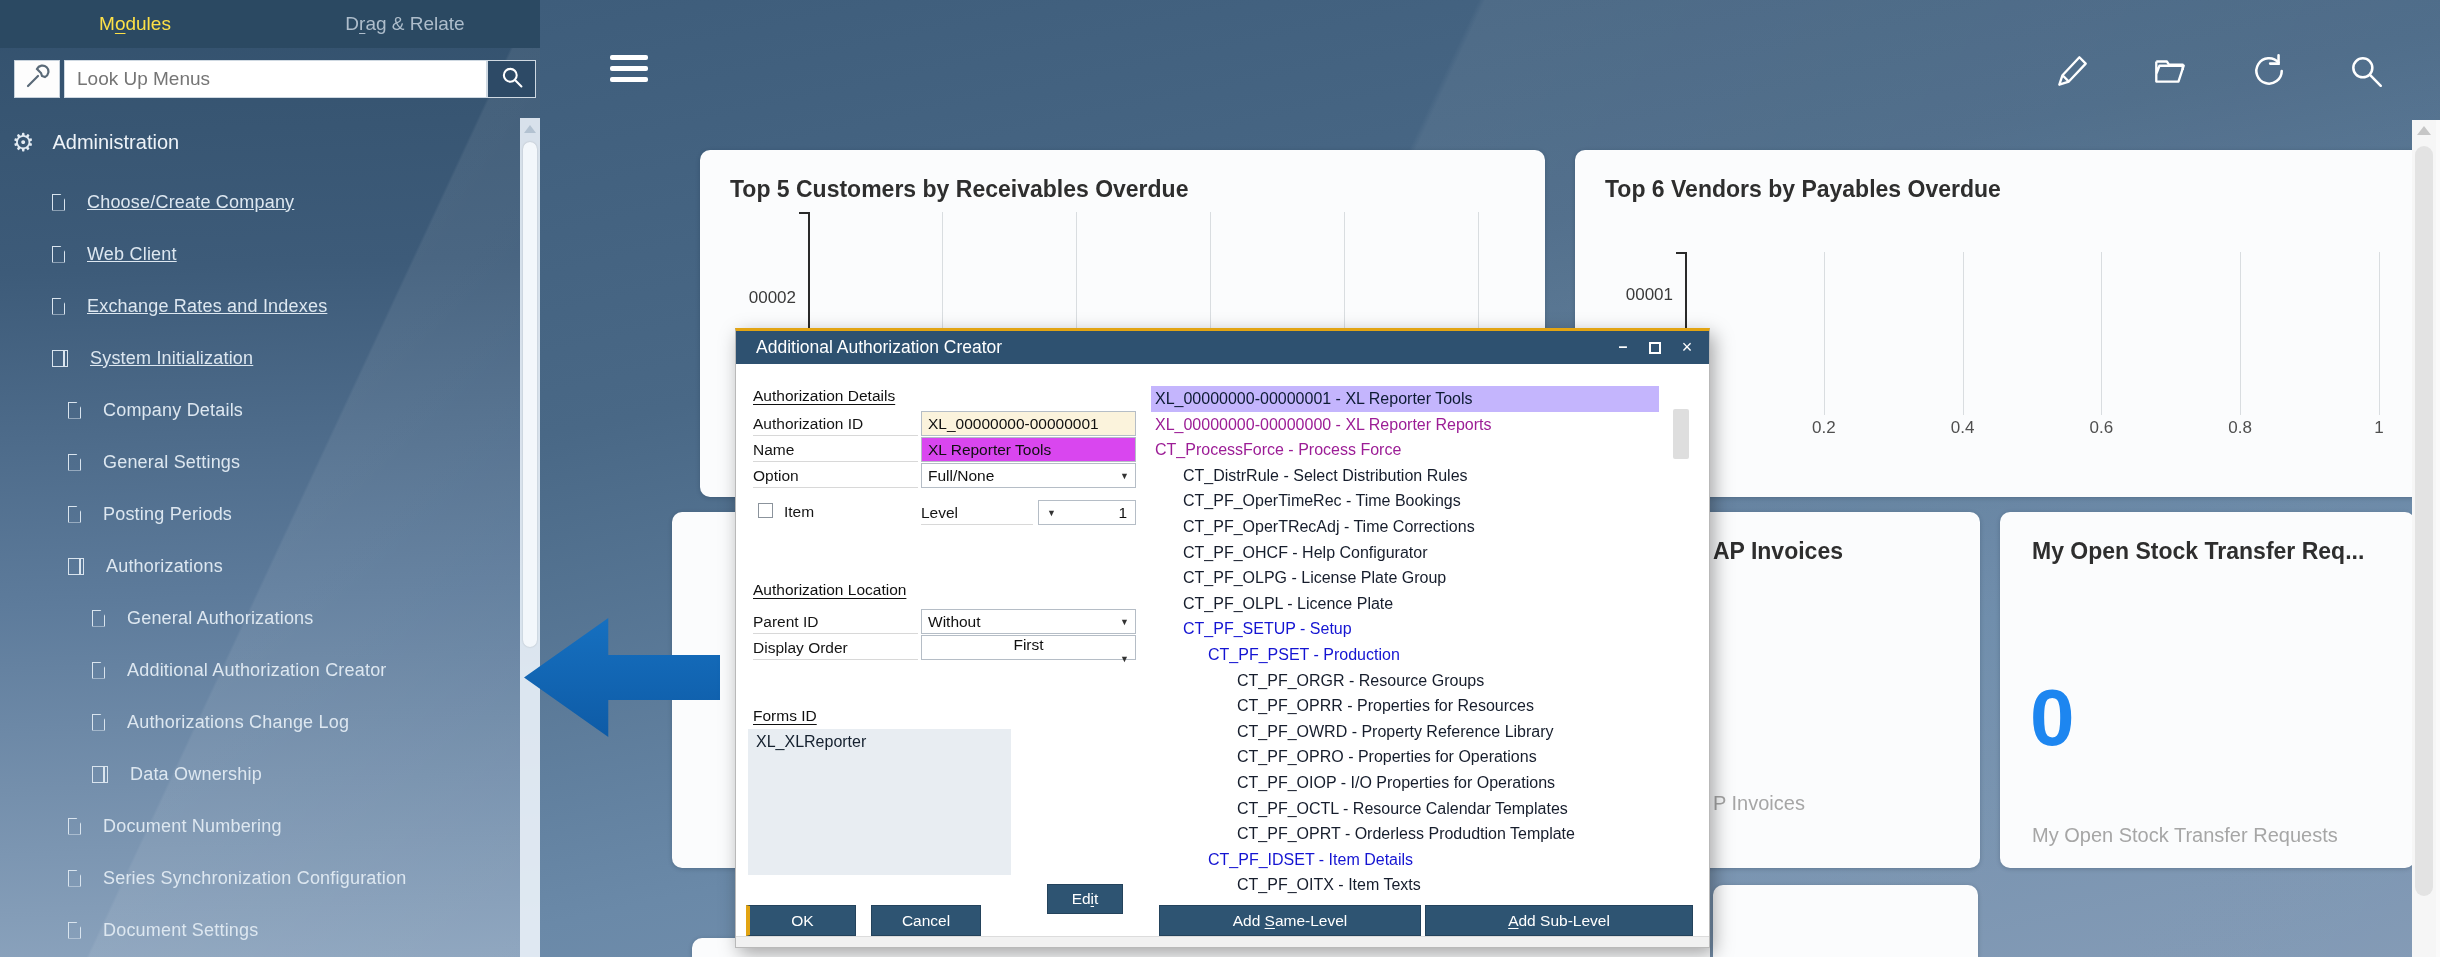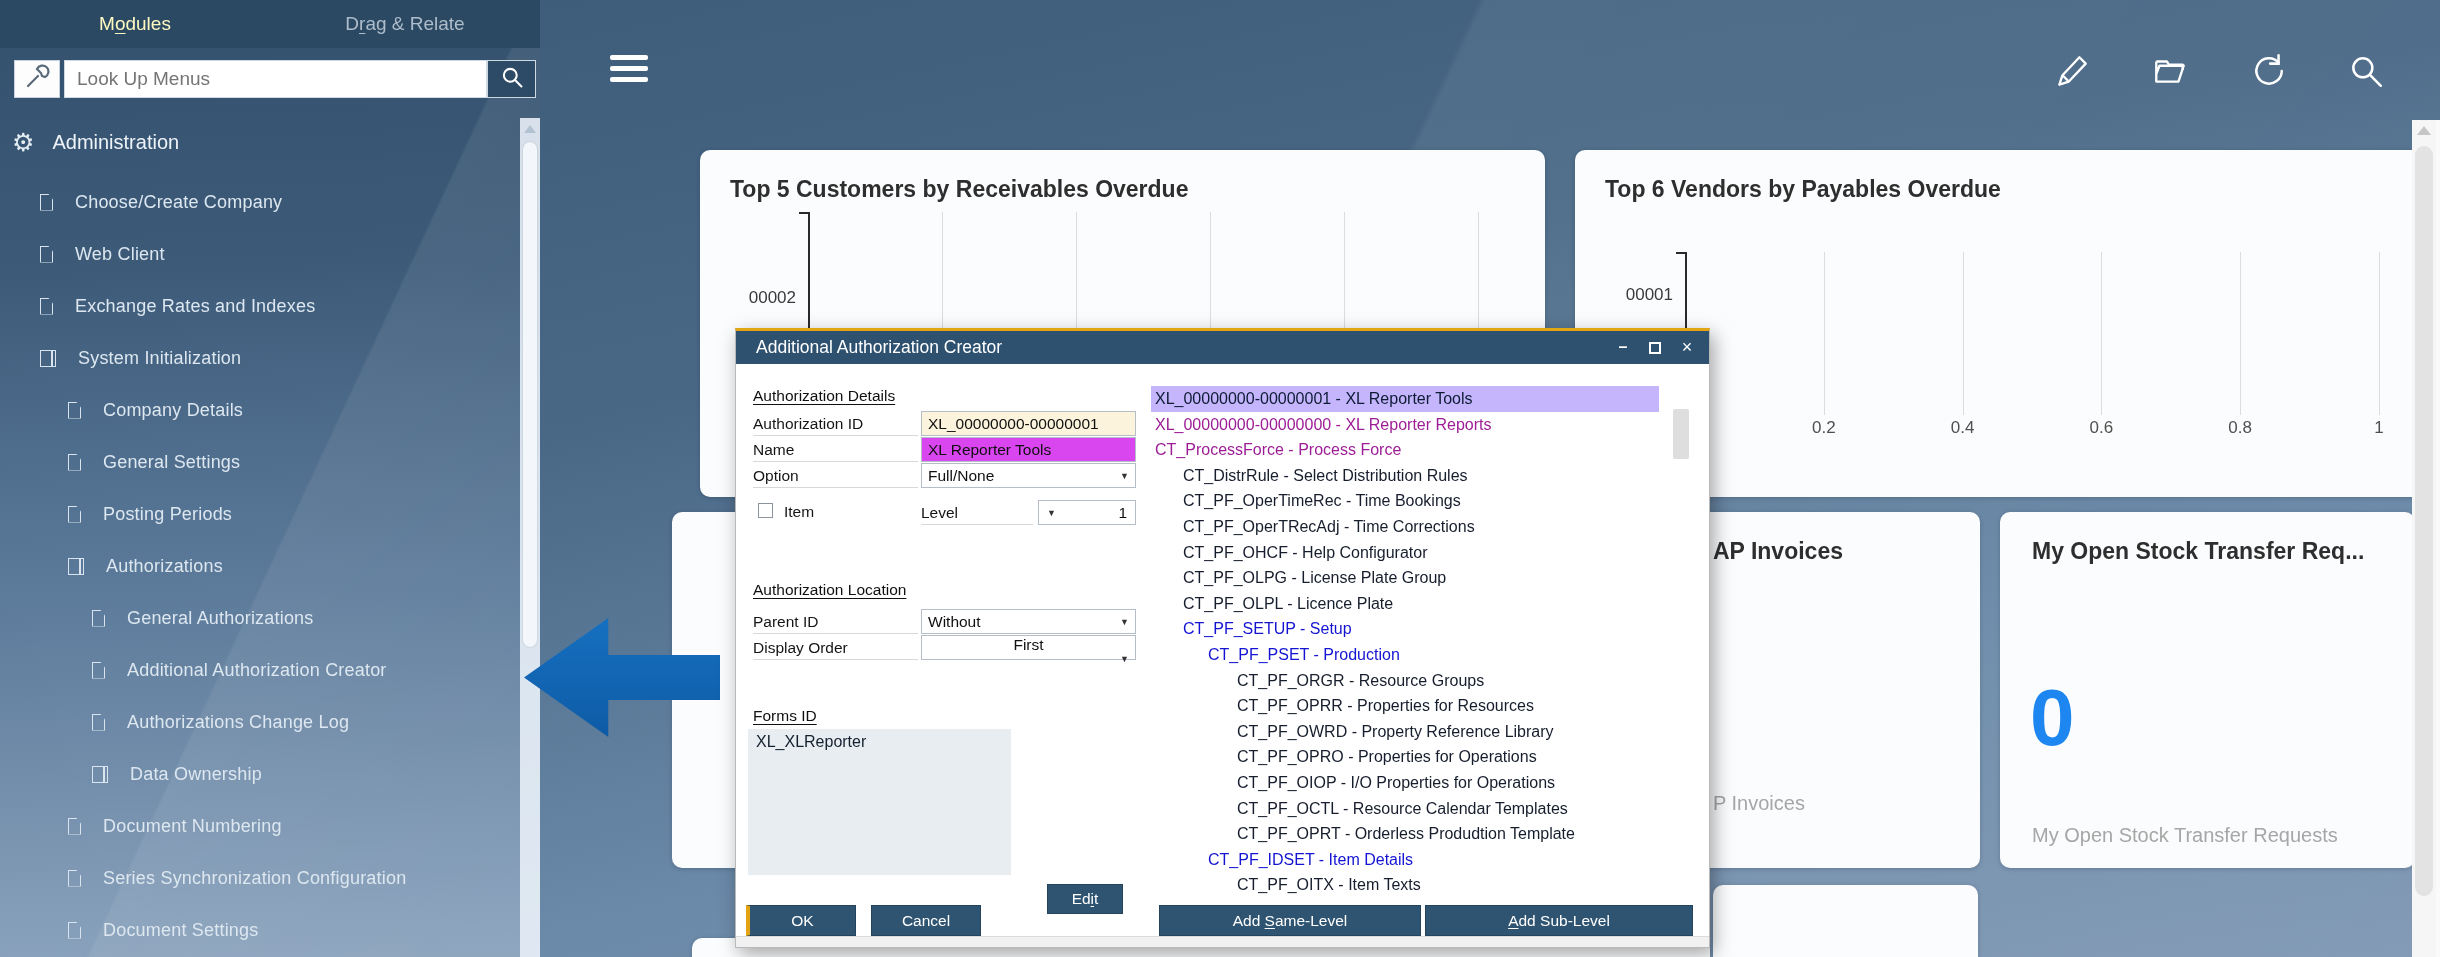--- a/index.html
+++ b/index.html
@@ -6,32 +6,32 @@
   html,body { width:2440px; height:957px; overflow:hidden; font-family:"Liberation Sans", sans-serif; }
   body { position:relative; background:#5f7d9d; }
 
   
   .sidebar { position:absolute; left:0; top:0; width:540px; height:957px;
     background:linear-gradient(178deg,#33516d 0%,#3d5b79 28%,#5d7b9b 62%,#8ba3bd 100%); z-index:2; }
   .sidebar::after { content:""; position:absolute; inset:0;
     background:linear-gradient(115deg, rgba(255,255,255,0) 54%, rgba(255,255,255,0.07) 54.3%, rgba(255,255,255,0.04) 100%); pointer-events:none; }
   .tabbar { position:absolute; left:0; top:0; width:100%; height:48px; background:#2b4962; display:flex; z-index:3;}
   .tab { flex:1; display:flex; align-items:center; justify-content:center; font-size:19px; color:#aebdcb; cursor:default; }
-  .tab.active { color:#fef9c3; }
+  .tab.active { color:#fde047; }
   .tab .accel { text-decoration:underline; text-underline-offset:3px; }
   .search-row { position:absolute; left:0; top:60px; width:100%; height:40px; z-index:3; }
   .wrench-btn { position:absolute; left:14px; top:0; width:46px; height:38px; background:#fdfdfd; border:1px solid #c7d2dc; display:flex; align-items:center; justify-content:center; }
   .search-input { position:absolute; left:64px; top:0; width:423px; height:38px; border:1px solid #cfd9e2; background:#ffffff; font-size:19px; color:#5a6a78; padding:0 12px; font-family:"Liberation Sans",sans-serif; }
   .search-btn { position:absolute; left:487px; top:0; width:49px; height:38px; background:#2d4a66; border:1px solid #cfd9e2; display:flex; align-items:center; justify-content:center; }
   .menu { position:absolute; left:0; top:118px; width:520px; z-index:3; }
   .menu-root { height:48px; margin-bottom:10px; display:flex; align-items:center; padding-left:12px; color:#eef3f8; font-size:20px; }
   .menu-item { height:52px; display:flex; align-items:center; color:#dde7f0; font-size:18px; cursor:pointer; }
   .menu-item .lbl { margin-left:22px; letter-spacing:0.2px; }
   .menu-root .lbl { margin-left:18px; }
-  .lvl1 { padding-left:40px; } .lvl2 { padding-left:68px; } .lvl3 { padding-left:92px; }
+  .lvl1 { padding-left:52px;text-decoration:underline; } .lvl2 { padding-left:68px; } .lvl3 { padding-left:92px; }
   .icon-gear { font-size:25px; line-height:25px; color:#e3ebf3; }
   .icon-page { position:relative; width:13px; height:17px; border:1.6px solid #d9e4ee; flex:none;
     clip-path:polygon(0 0,62% 0,100% 35%,100% 100%,0 100%); }
   .icon-book { position:relative; width:16px; height:17px; border:1.6px solid #d9e4ee; flex:none; }
   .icon-book::after { content:""; position:absolute; right:2px; top:0; bottom:0; width:1.6px; background:#d9e4ee; }
   .side-scroll { position:absolute; right:0; top:118px; width:20px; height:839px; background:rgba(232,240,247,0.9); z-index:4; }
   .side-scroll .up { position:absolute; top:7px; left:4px; width:0; height:0; border-left:6px solid transparent; border-right:6px solid transparent; border-bottom:8px solid #b3c2d1; }
   .side-scroll .thumb { position:absolute; left:3px; top:24px; width:14px; height:505px; background:#f3f7fb; border-radius:7px; box-shadow:0 0 2px rgba(0,0,0,0.2); }
 
   

